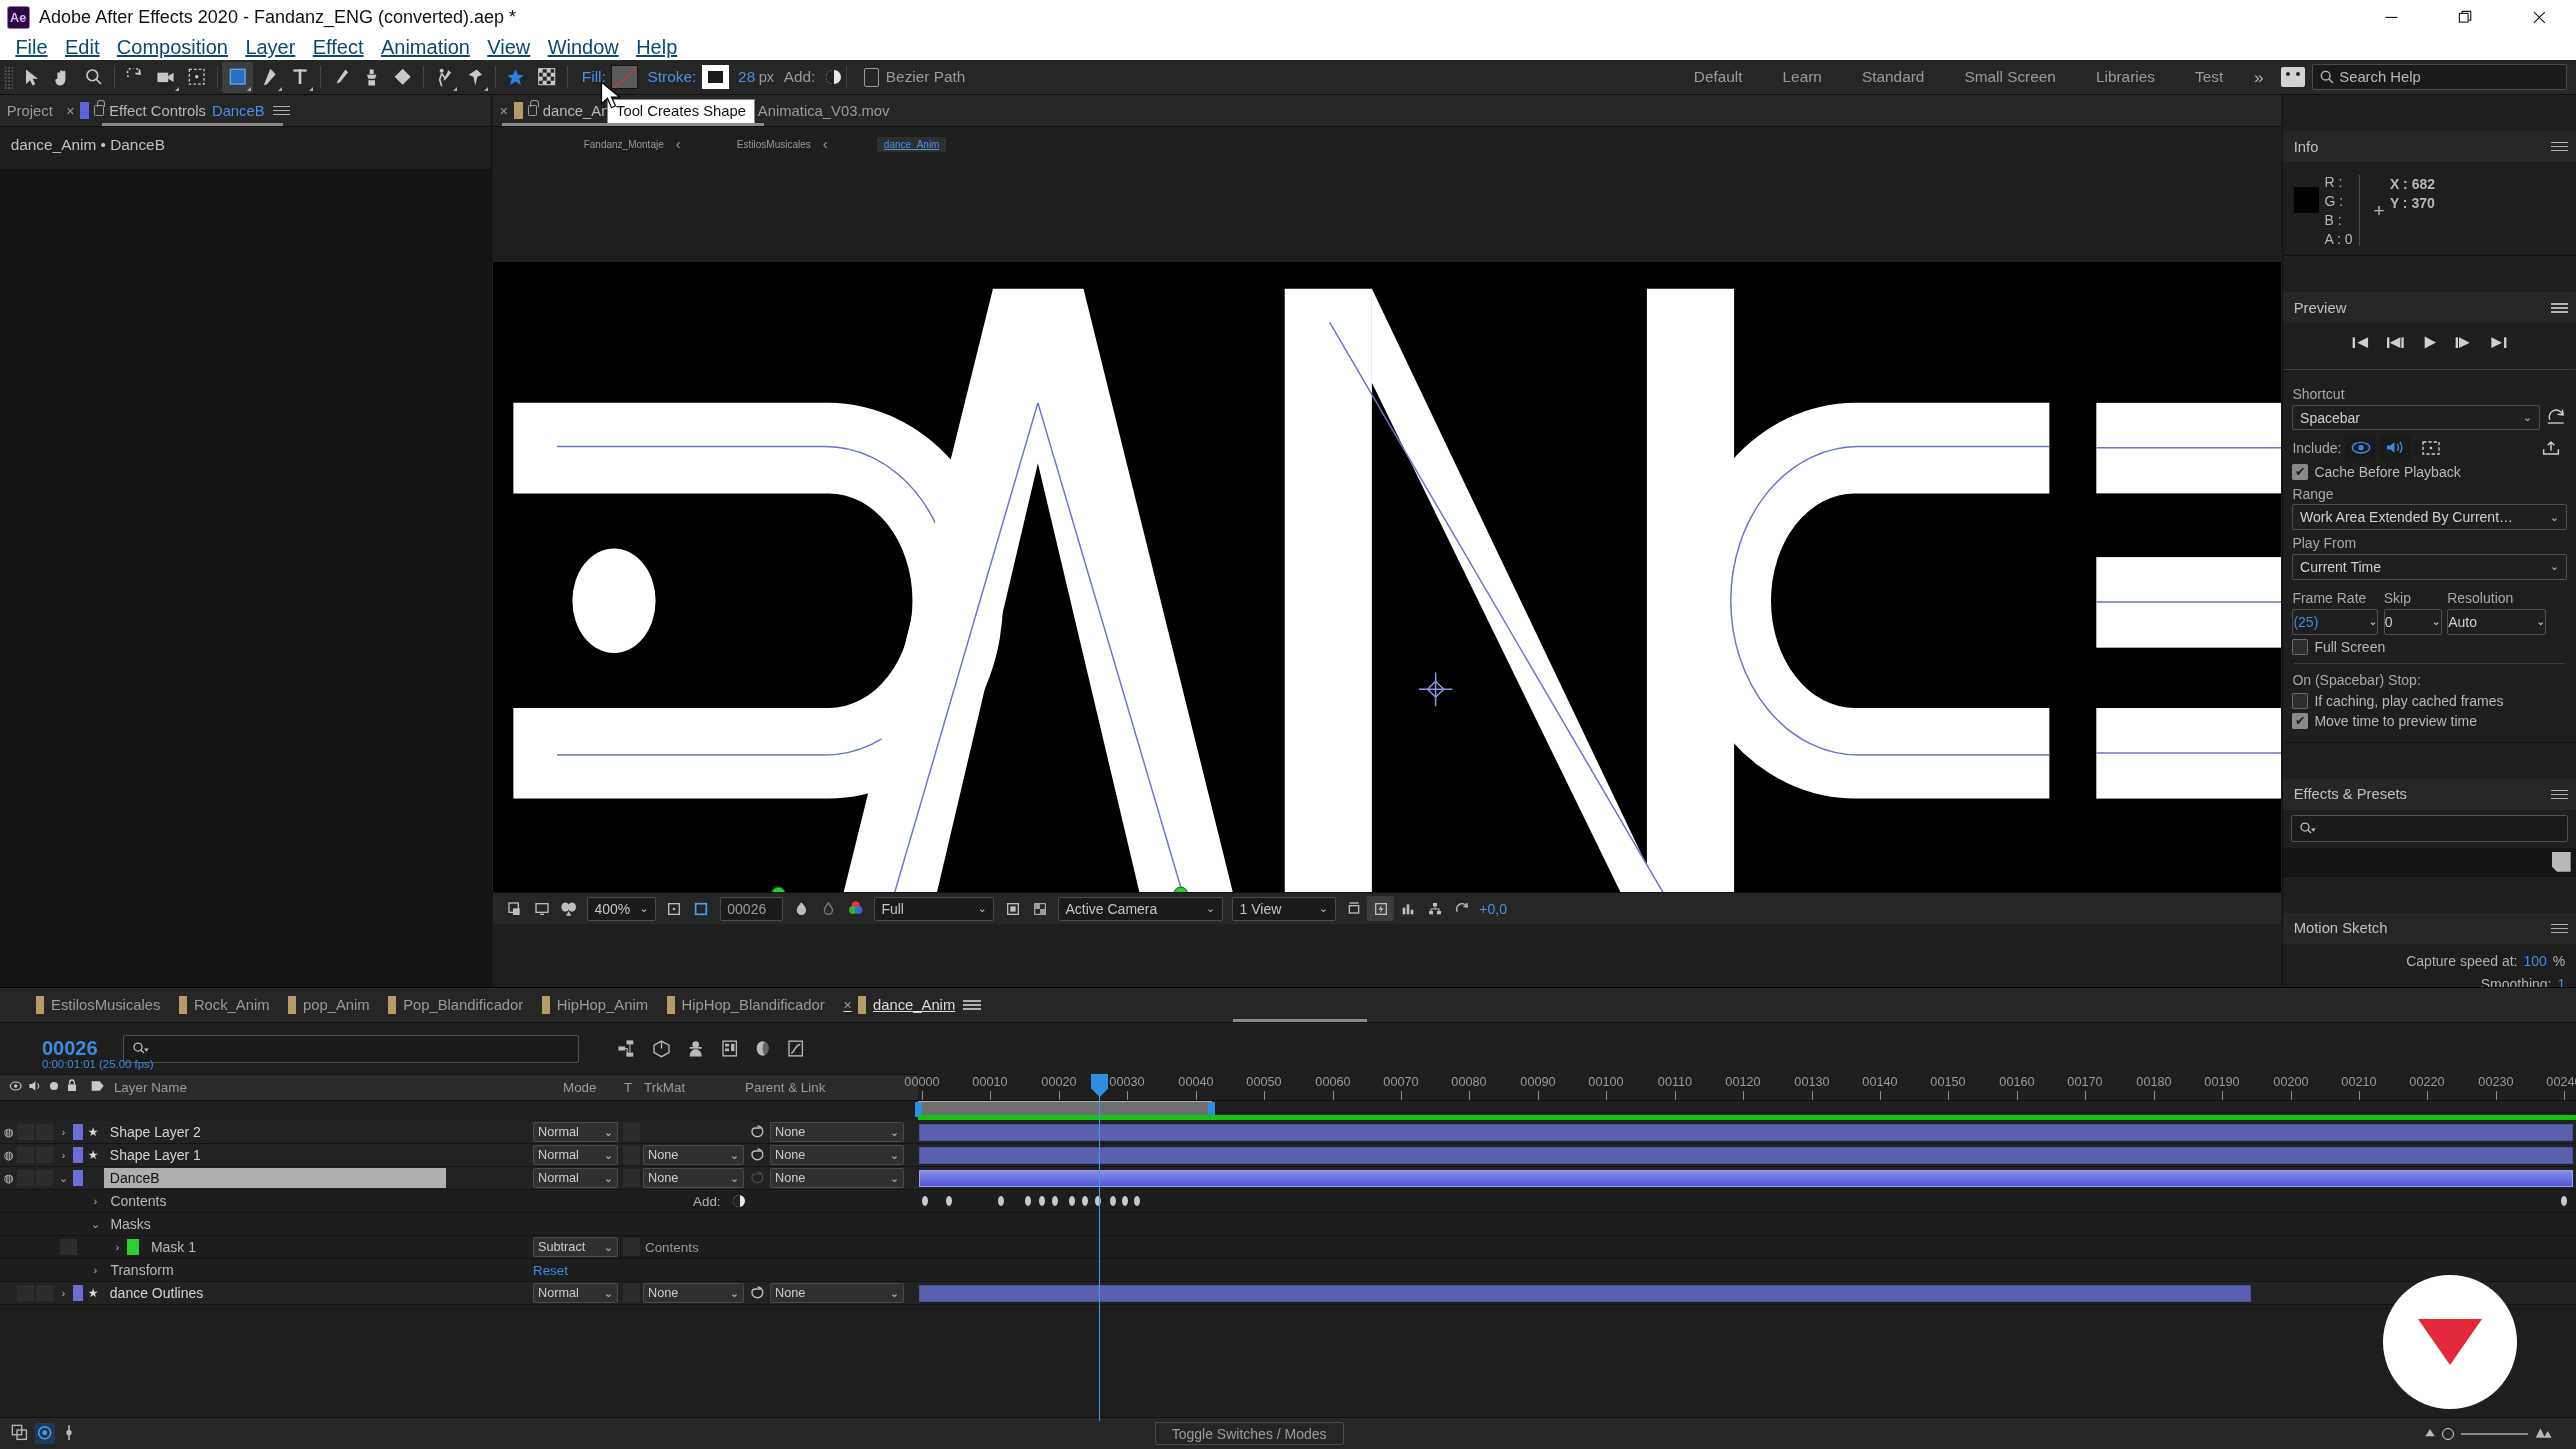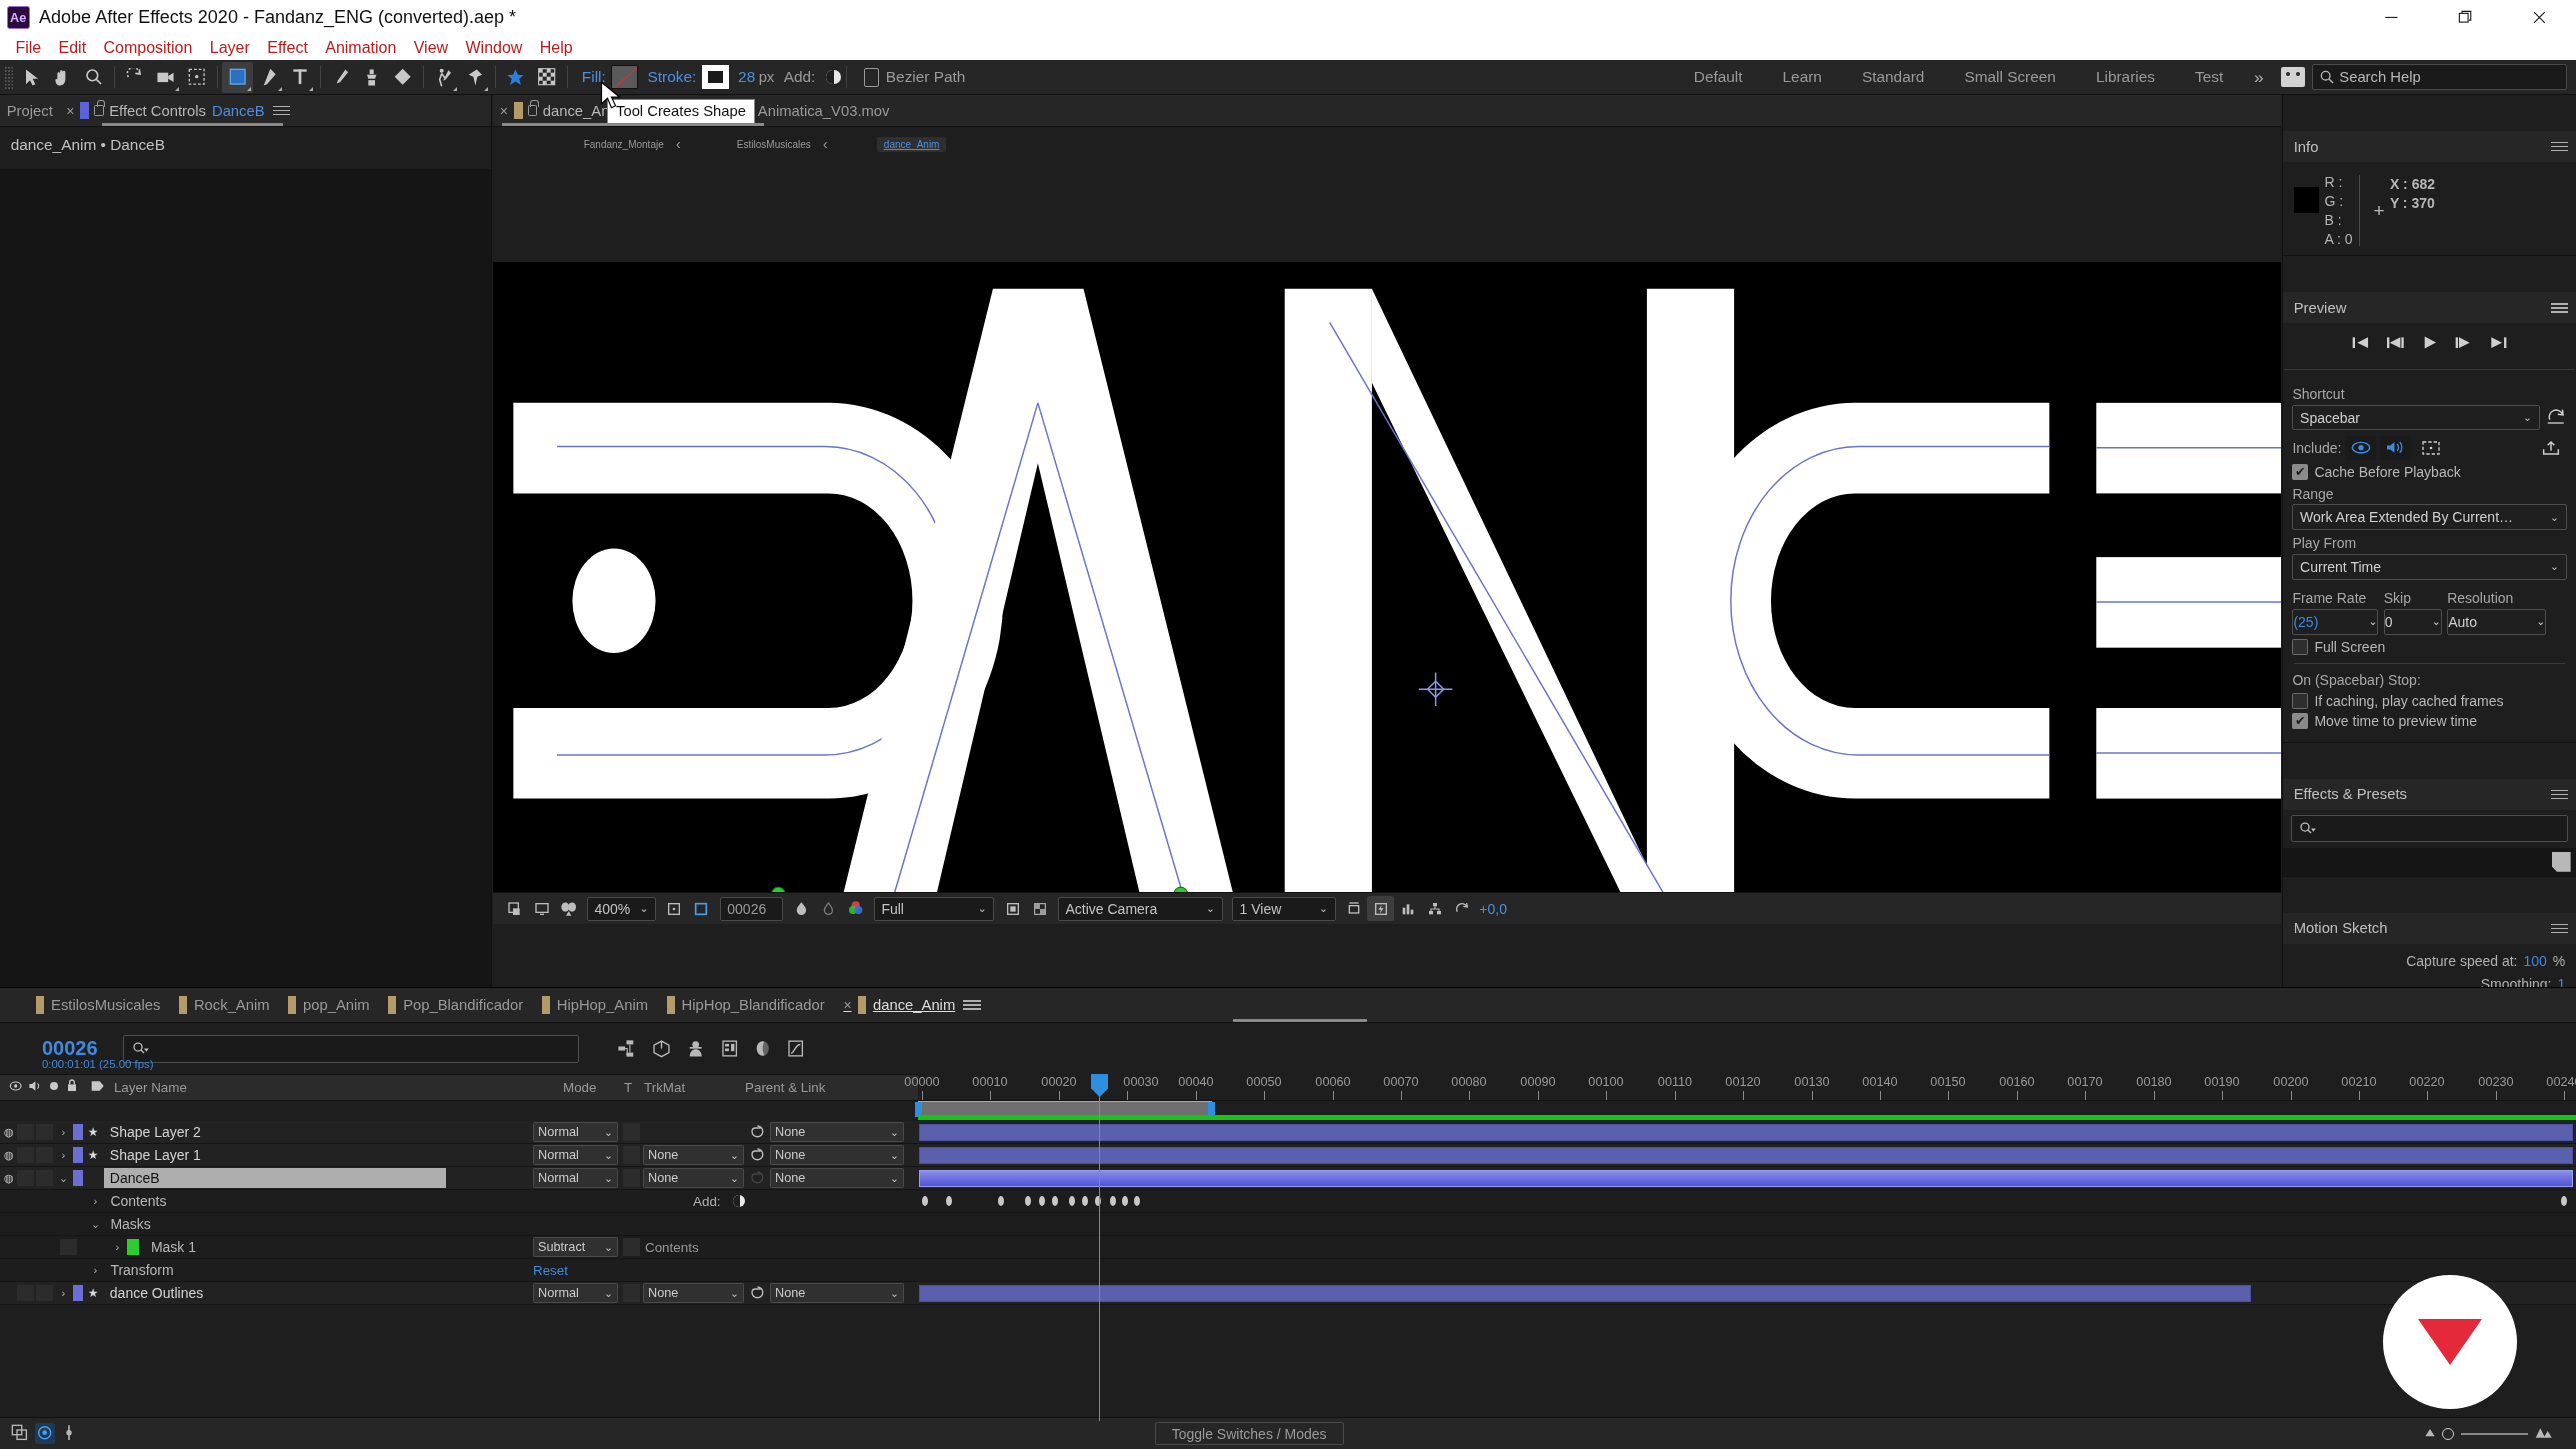--- a/index.html
+++ b/index.html
@@ -32,21 +32,21 @@
     width: 74px; height: 35px; display: flex; align-items: center;
     justify-content: center; color: #111;
   }
 
   
   .menubar {
     position: absolute; top: 35px; left: 0; width: 2576px; height: 25.5px;
     background: #ffffff; display: flex; align-items: center; padding-left: 6.7px;
   }
   .menu-item {
-    font-size: 16px; color: #b91c1c; padding: 1.3px 8.7px; white-space: nowrap;
+    font-size: 20px; color: #0c4a6e; padding: 1.3px 8.7px; white-space: nowrap; text-decoration: underline;
   }
 
   
   .toolbar {
     position: absolute; top: 60px; left: 0; width: 2576px; height: 35px;
     background: #262626; display: flex; align-items: center;
     border-bottom: 0.7px solid #101010;
   }
   .tb-grip {
     width: 9.4px; height: 23px; margin: 0 2.7px 0 4px;
@@ -1161,21 +1161,21 @@
       <span style="position:absolute;left:745px">Parent &amp; Link</span>
     </div>
 
     <div class="tl-ruler">
       <span class="ruler-lbl" style="left:4px">00000</span>
       <span class="ruler-tick" style="left:4px"></span>
       <span class="ruler-lbl" style="left:72px">00010</span>
       <span class="ruler-tick" style="left:72px"></span>
       <span class="ruler-lbl" style="left:141px">00020</span>
       <span class="ruler-tick" style="left:141px"></span>
-      <span class="ruler-lbl" style="left:223px">00030</span>
+      <span class="ruler-lbl" style="left:209px">00030</span>
       <span class="ruler-tick" style="left:209px"></span>
       <span class="ruler-lbl" style="left:278px">00040</span>
       <span class="ruler-tick" style="left:278px"></span>
       <span class="ruler-lbl" style="left:346px">00050</span>
       <span class="ruler-tick" style="left:346px"></span>
       <span class="ruler-lbl" style="left:415px">00060</span>
       <span class="ruler-tick" style="left:415px"></span>
       <span class="ruler-lbl" style="left:483px">00070</span>
       <span class="ruler-tick" style="left:483px"></span>
       <span class="ruler-lbl" style="left:551px">00080</span>

